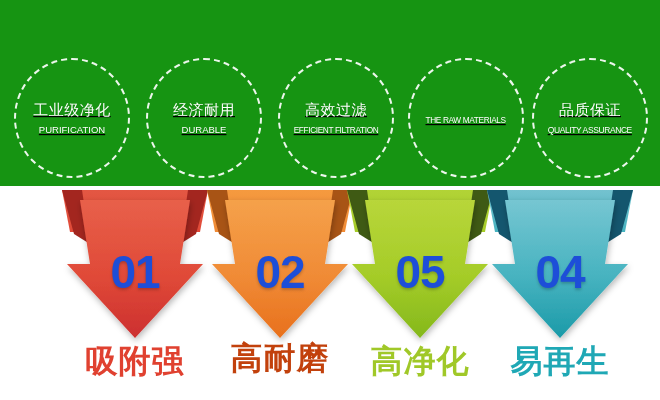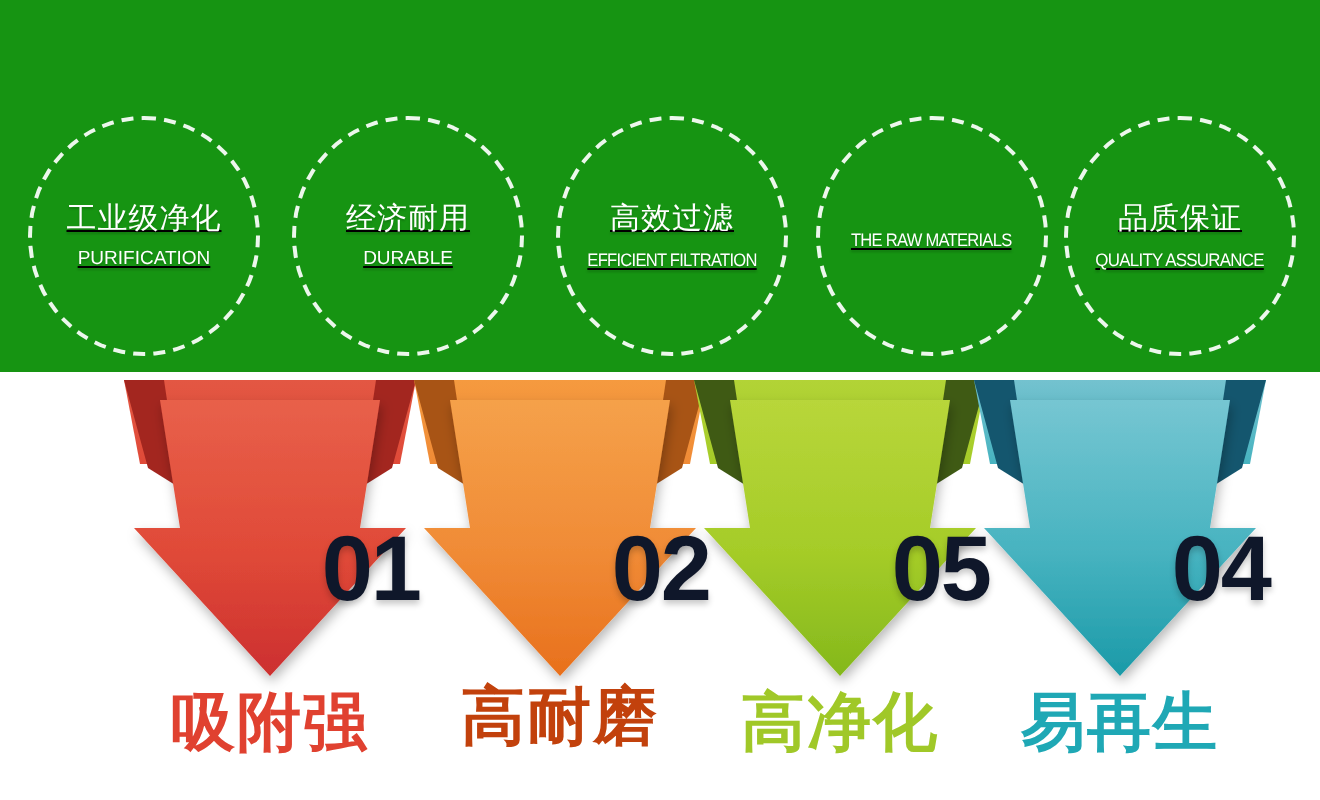--- a/index.html
+++ b/index.html
@@ -76,23 +76,23 @@
   }
   .arrow-unit.u0{left:60px;}
   .arrow-unit.u1{left:205px;}
   .arrow-unit.u2{left:345px;}
   .arrow-unit.u3{left:485px;}
 
   .arrow-svg{
     position:absolute;left:0;top:0;
   }
   .arrow-num{
-    position:absolute;left:0;top:72px;width:150px;
-    text-align:right;
-    color:#0f172a;
+    position:absolute;left:0;top:60px;width:150px;
+    text-align:center;
+    color:#1d4ed8;
     font-size:46px;
     font-weight:bold;
     line-height:52px;
     letter-spacing:-1px;
     text-shadow:0 2px 3px rgba(0,0,0,0.22);
     pointer-events:none;
   }
   .arrow-label{
     position:absolute;left:-8px;top:158px;width:166px;
     text-align:center;

